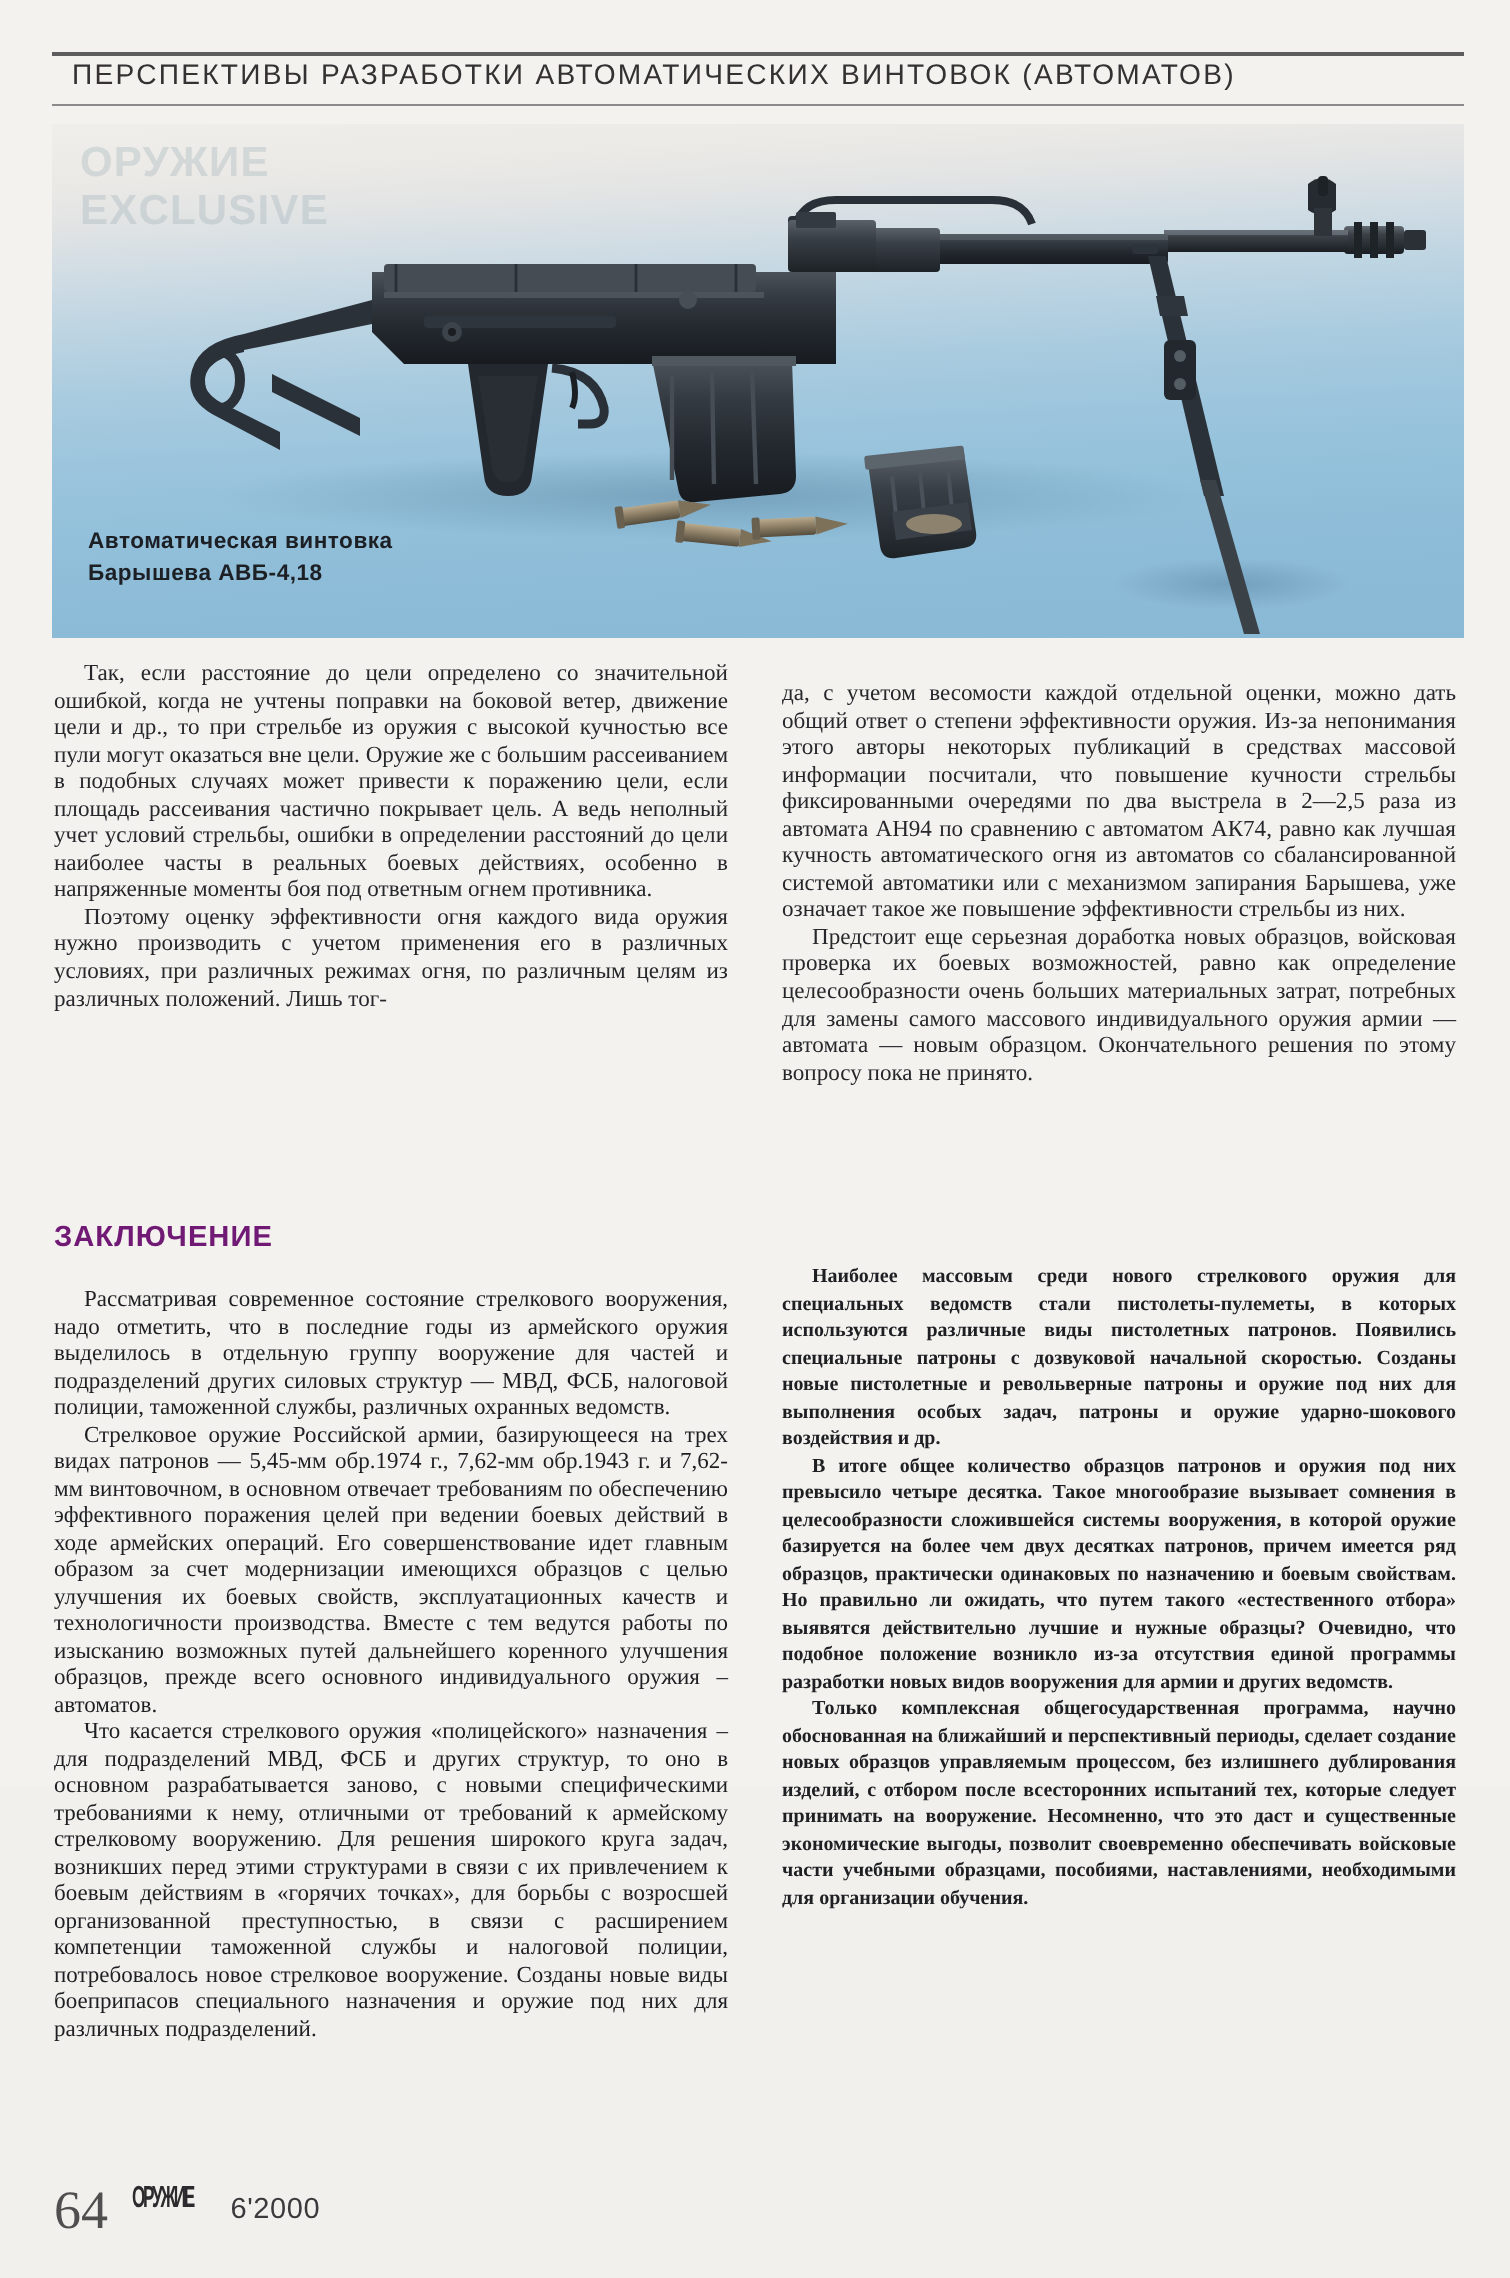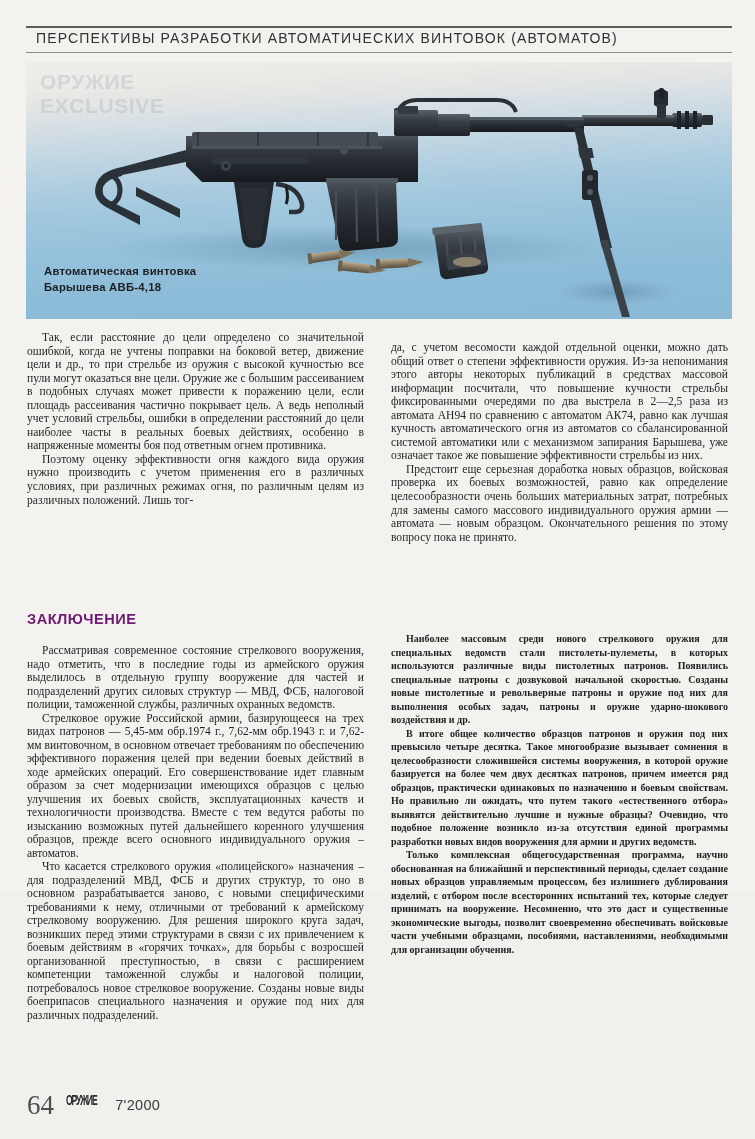--- a/index.html
+++ b/index.html
@@ -361,16 +361,16 @@
 
   <div class="col col-right sec-bot-right">
     <p>Наиболее массовым среди нового стрелкового оружия для специальных ведомств стали пистолеты-пулеметы, в которых используются различные виды пистолетных патронов. Появились специальные патроны с дозвуковой начальной скоростью. Созданы новые пистолетные и револьверные патроны и оружие под них для выполнения особых задач, патроны и оружие ударно-шокового воздействия и др.</p>
     <p>В итоге общее количество образцов патронов и оружия под них превысило четыре десятка. Такое многообразие вызывает сомнения в целесообразности сложившейся системы вооружения, в которой оружие базируется на более чем двух десятках патронов, причем имеется ряд образцов, практически одинаковых по назначению и боевым свойствам. Но правильно ли ожидать, что путем такого «естественного отбора» выявятся действительно лучшие и нужные образцы? Очевидно, что подобное положение возникло из-за отсутствия единой программы разработки новых видов вооружения для армии и других ведомств.</p>
     <p>Только комплексная общегосударственная программа, научно обоснованная на ближайший и перспективный периоды, сделает создание новых образцов управляемым процессом, без излишнего дублирования изделий, с отбором после всесторонних испытаний тех, которые следует принимать на вооружение. Несомненно, что это даст и существенные экономические выгоды, позволит своевременно обеспечивать войсковые части учебными образцами, пособиями, наставлениями, необходимыми для организации обучения.</p>
   </div>
 
   <div class="footer">
     <span class="page-number">64</span>
     <span class="journal-logo">ОРУЖИЕ</span>
-    <span class="issue-label">7'2000</span>
+    <span class="issue-label">6'2000</span>
   </div>
 
 </div>
 
 </body></html>

